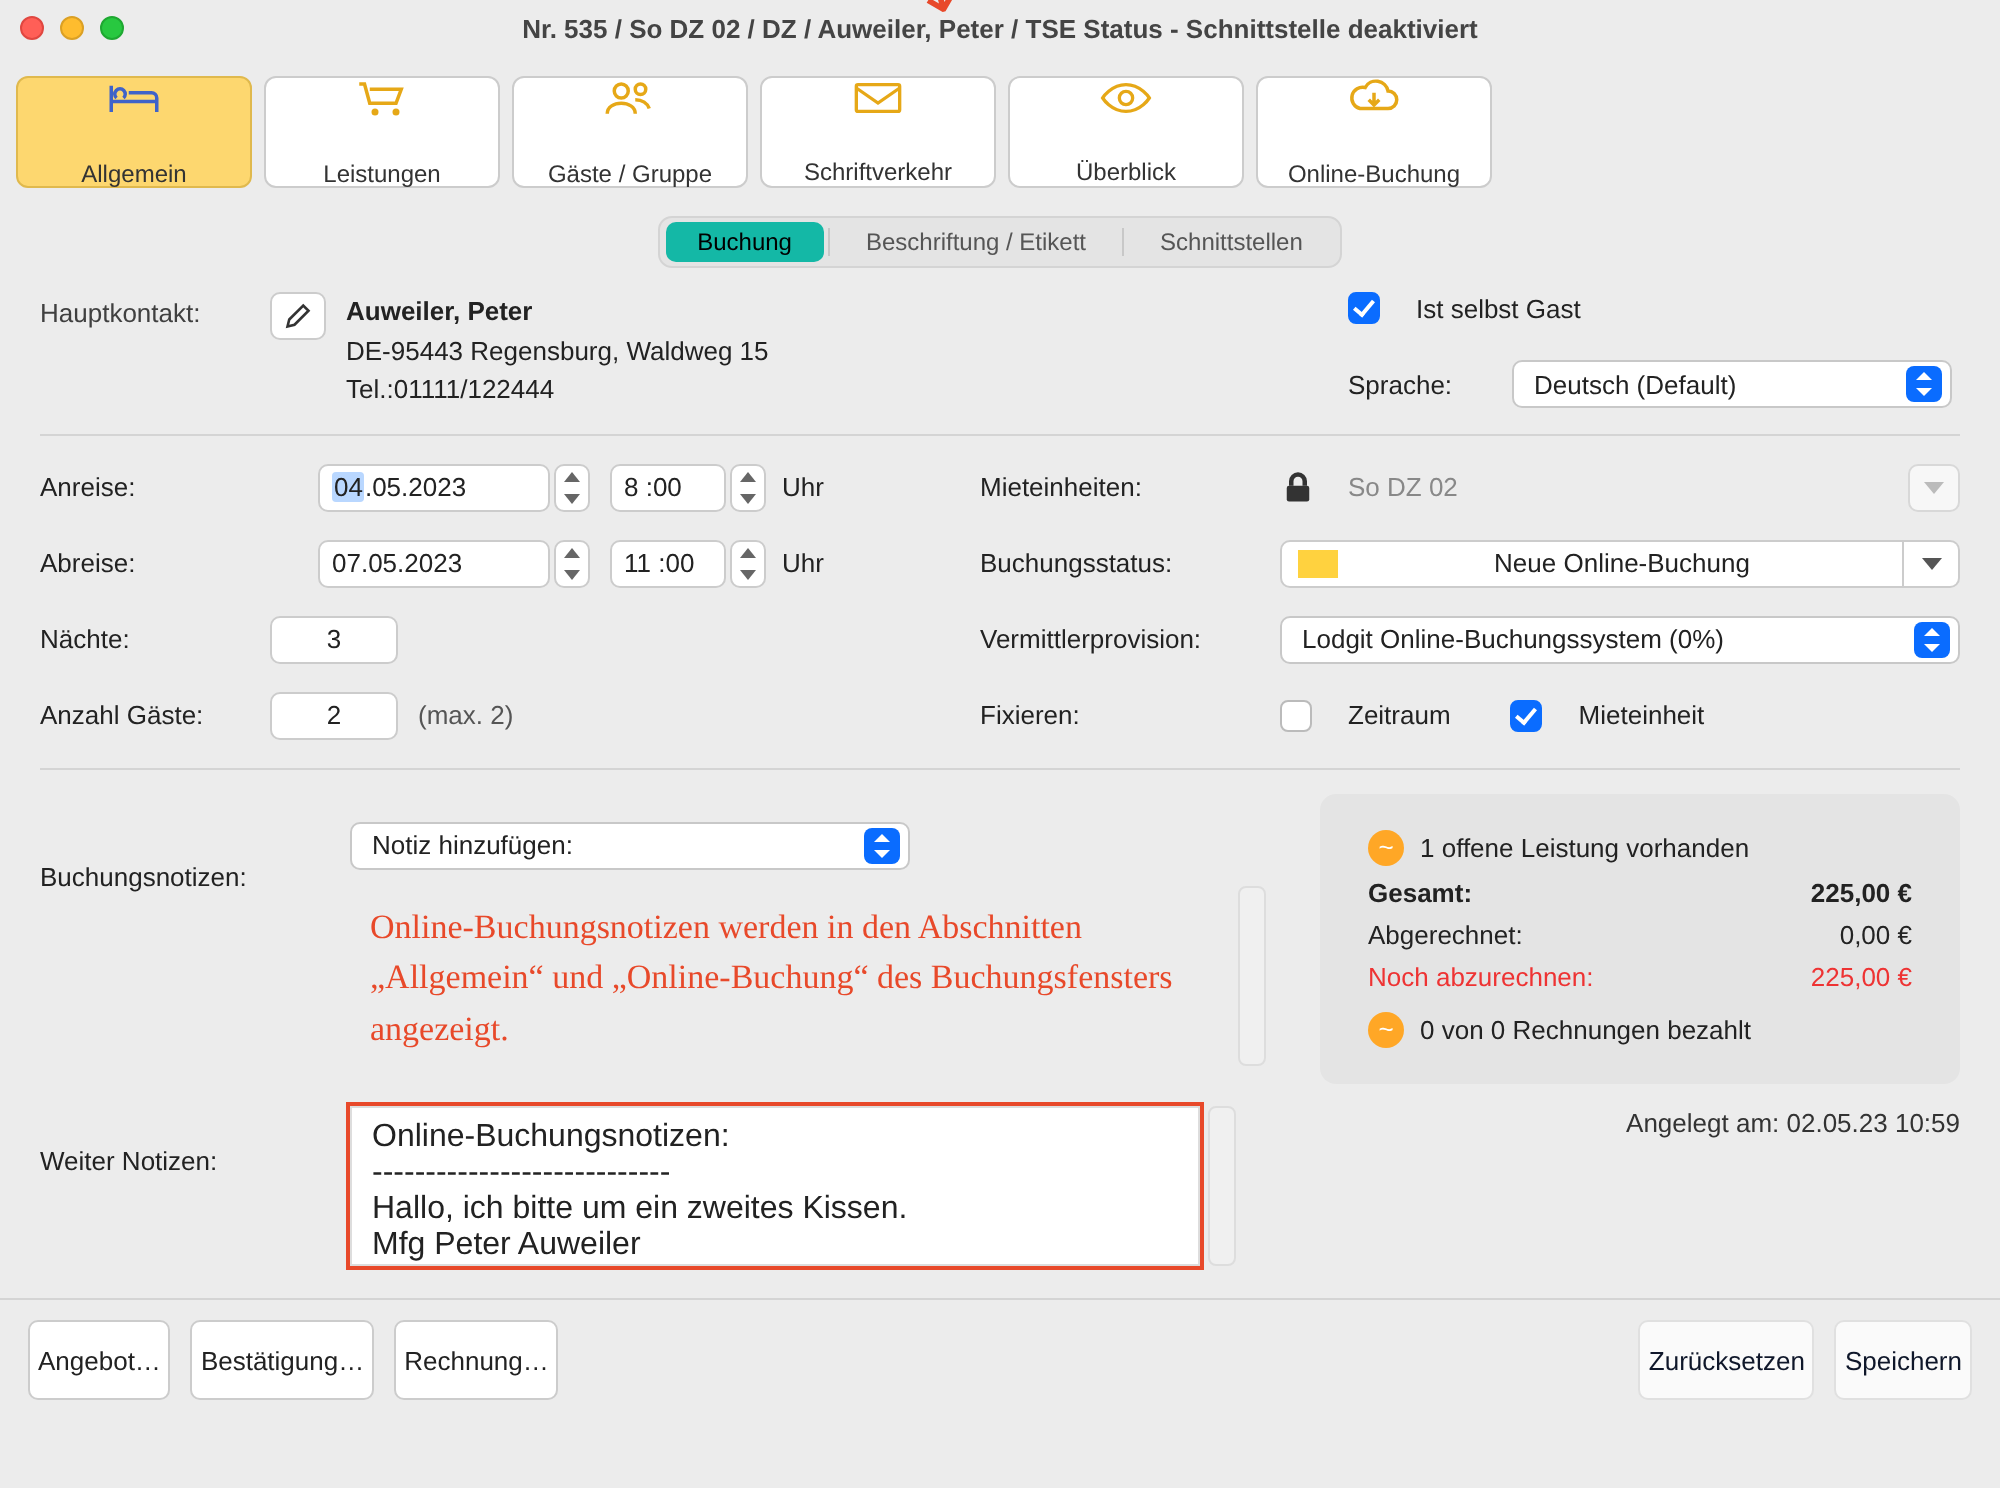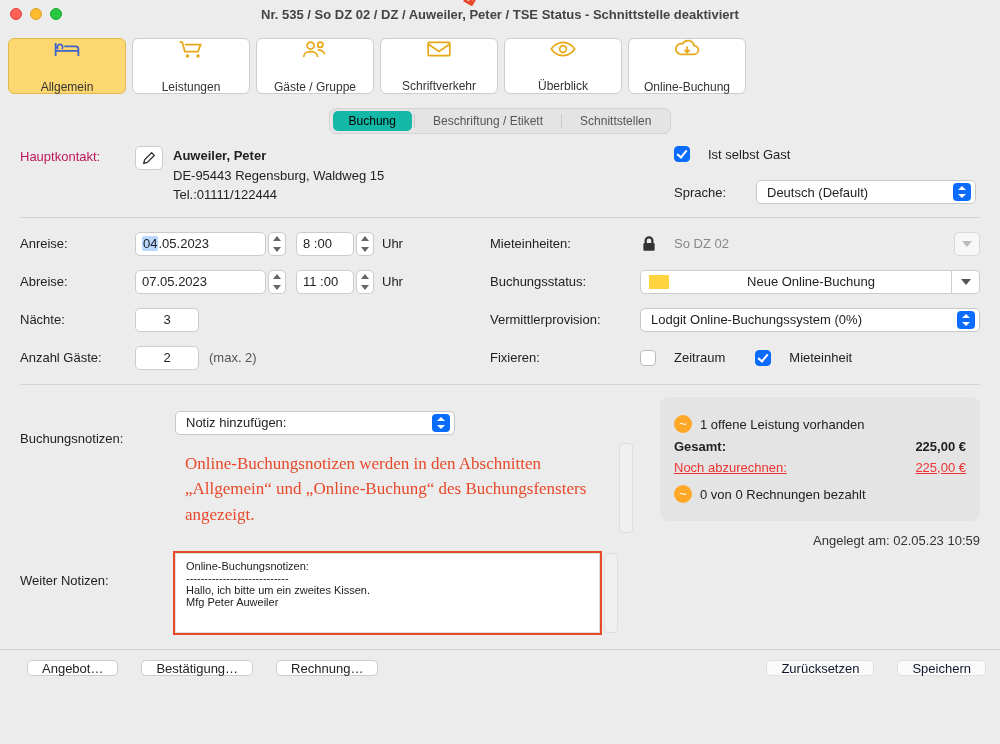--- a/index.html
+++ b/index.html
@@ -43,42 +43,42 @@
   .tabs-seg{
     display:flex; justify-content:center; margin:4px 0 12px;
   }
   .seg{background:#e4e4e4;border-radius:7px;display:flex;align-items:center;height:26px;padding:3px;border:1px solid #d4d4d4;}
   .seg-item{padding:3px 16px;border-radius:5px;font-size:12px;color:#555;cursor:pointer;}
   .seg-item.active{background:#14b8a6;color:#000;}
   .seg-sep{width:1px;height:14px;background:#c8c8c8;margin:0 2px;}
 
   .section{padding:0 6px;}
   .row1{display:flex;align-items:flex-start;}
-  .field-lbl{width:115px;padding-top:3px;color:#be185d;}
+  .field-lbl{width:115px;padding-top:3px;color:#404040;}
   .edit-btn{width:28px;height:24px;border:1px solid #ccc;border-radius:5px;background:#fff;display:flex;align-items:center;justify-content:center;margin-right:10px;cursor:pointer;}
   .contact-name{font-weight:700;}
   .contact-block{line-height:1.5;}
   .right-col{margin-left:auto;display:flex;flex-direction:column;gap:18px;align-items:flex-start;padding-right:4px;}
   .chk{position:relative;width:16px;height:16px;border-radius:4px;display:inline-block;vertical-align:middle;margin-right:6px;}
   .chk.checked{background:#0a6cff;border:1px solid #0a6cff;}
   .chk.checked::after{content:"";position:absolute;left:4px;top:1px;width:4px;height:8px;border:solid #fff;border-width:0 2px 2px 0;transform:rotate(40deg);}
   .chk.unchecked{background:#fff;border:1px solid #bbb;}
   .inline-row{display:flex;align-items:center;gap:12px;}
   .mac-select{height:24px;background:#fff;border:1px solid #c8c8c8;border-radius:5px;display:flex;align-items:center;padding:0 4px 0 10px;cursor:pointer;position:relative;}
   .sel-arrows{width:18px;height:18px;background:#0a6cff;border-radius:4px;margin-left:auto;position:relative;}
   .sel-arrows::before,.sel-arrows::after{content:"";position:absolute;left:5px;width:0;height:0;border-left:4px solid transparent;border-right:4px solid transparent;}
   .sel-arrows::before{top:3px;border-bottom:4px solid #fff;}
   .sel-arrows::after{bottom:3px;border-top:4px solid #fff;}
 
   .hr{height:1px;background:#d4d4d4;margin:12px 0;}
 
   .grid2{display:grid;grid-template-columns:440px 1fr;column-gap:30px;row-gap:12px;}
   .g-row{display:flex;align-items:center;height:28px;}
   .g-lbl{width:115px;}
-  .date-in{width:131px;height:24px;border:1px solid #ccc;border-radius:5px;background:#fff;padding:2px 6px;display:flex;align-items:center;}
+  .date-in{width:116px;height:24px;border:1px solid #ccc;border-radius:5px;background:#fff;padding:2px 6px;display:flex;align-items:center;margin-left:24px;}
   .date-in .hl{background:#b9d7ff;padding:0 1px;border-radius:2px;}
   .spin{width:18px;height:24px;border:1px solid #ccc;border-radius:5px;background:#fff;margin-left:2px;position:relative;}
   .spin::before,.spin::after{content:"";position:absolute;left:4px;width:0;height:0;border-left:4px solid transparent;border-right:4px solid transparent;}
   .spin::before{top:3px;border-bottom:5px solid #666;}
   .spin::after{bottom:3px;border-top:5px solid #666;}
   .time-in{width:58px;height:24px;border:1px solid #ccc;border-radius:5px;background:#fff;padding:0 6px;display:flex;align-items:center;margin-left:10px;}
   .unit{margin-left:8px;color:#222;}
   .num-in{width:64px;height:24px;border:1px solid #ccc;border-radius:5px;background:#fff;text-align:center;display:flex;align-items:center;justify-content:center;}
   .muted{color:#555;margin-left:10px;}
 
@@ -90,37 +90,37 @@
   .status-sw{width:20px;height:14px;background:#ffd23f;margin-right:10px;}
   .status-drop{width:28px;height:24px;border:1px solid #ccc;border-left:0;border-radius:0 5px 5px 0;background:#fff;display:flex;align-items:center;justify-content:center;cursor:pointer;}
   .caret-d{width:0;height:0;border-left:5px solid transparent;border-right:5px solid transparent;border-top:6px solid #555;}
 
   .notes-row{display:flex;align-items:flex-start;margin-top:14px;}
   .notes-lbl{width:155px;padding-top:4px;margin-top:16px;}
   .note-select{width:280px;}
   .callout{width:440px;}
   .callout-text{color:#e8492a;font-size:17px;line-height:1.5;padding:8px 10px;font-family:Liberation Serif, serif;}
   .ann-arrow{color:#e8492a;font-size:34px;position:relative;top:-4px;}
-  .txbox{position:relative;width:425px;height:80px;border:1px solid #ddd;border-radius:4px;background:#fff;padding:6px 10px;font-size:11px;white-space:pre-line;}
+  .txbox{position:relative;width:425px;height:80px;border:1px solid #ddd;border-radius:4px;background:#fff;padding:6px 10px;font-size:16px;white-space:pre-line;}
   .txbox.red{outline:2px solid #e8492a;border-radius:0;}
   .scroll-tr{width:14px;background:#f0f0f0;border:1px solid #ddd;border-radius:4px;}
 
   .summary{width:320px;margin-left:auto;background:#e4e4e4;border-radius:8px;padding:12px 14px;}
-  .sum-row{display:flex;justify-content:space-between;margin:6px 0;font-size:13px;}
-  .sum-row.red{color:#e33;text-decoration:underline;}
+  .sum-row{display:flex;justify-content:space-between;margin:6px 10px;font-size:13px;}
+  .sum-row.red{color:#e33;}
   .sum-row.bold{font-weight:700;}
   .sum-ic{width:18px;height:18px;border-radius:50%;background:#ffa726;display:inline-flex;align-items:center;justify-content:center;margin-right:8px;color:#fff;}
   .sum-foot{text-align:right;margin-top:12px;color:#333;}
 
   .notes-summary-wrap{display:flex;gap:20px;align-items:flex-start;}
 
   .weiter-row{display:flex;align-items:flex-start;margin-top:18px;}
 
   .footer{border-top:1px solid #d4d4d4;margin-top:16px;padding:10px 14px;display:flex;gap:10px;}
-  .btn{height:16px;padding:0 14px;border:1px solid #ccc;border-radius:5px;background:#fff;display:flex;align-items:center;cursor:pointer;font-size:13px;margin-left:13px;}
+  .btn{height:40px;padding:0 4px;border:1px solid #ccc;border-radius:5px;background:#fff;display:flex;align-items:center;cursor:pointer;font-size:13px;}
   .btn.dis{color:#0f172a;border-color:#e0e0e0;background:#fafafa;cursor:default;}
   .spacer{flex:1;}
 </style>
 </head>
 <body>
 
 <div class="titlebar">
   <div class="traffic">
     <div class="tl red"></div>
     <div class="tl yel"></div>
@@ -342,20 +342,24 @@
 
       <div style="width:330px">
         <div class="summary">
           <div class="sum-row">
               <span><span class="sum-ic">~</span><span>1 offene Leistung vorhanden</span></span>
             </div>
           <div class="sum-row bold">
               <span>Gesamt:</span>
               <span>225,00 €</span>
             </div>
+          <div class="sum-row">
+              <span>Abgerechnet:</span>
+              <span>0,00 €</span>
+            </div>
           <div class="sum-row red">
               <span>Noch abzurechnen:</span>
               <span>225,00 €</span>
             </div>
           <div class="sum-row" style="margin-top:10px">
               <span><span class="sum-ic">~</span><span>0 von 0 Rechnungen bezahlt</span></span>
             </div>
         </div>
         <div class="sum-foot">Angelegt am: 02.05.23 10:59</div>
       </div>

